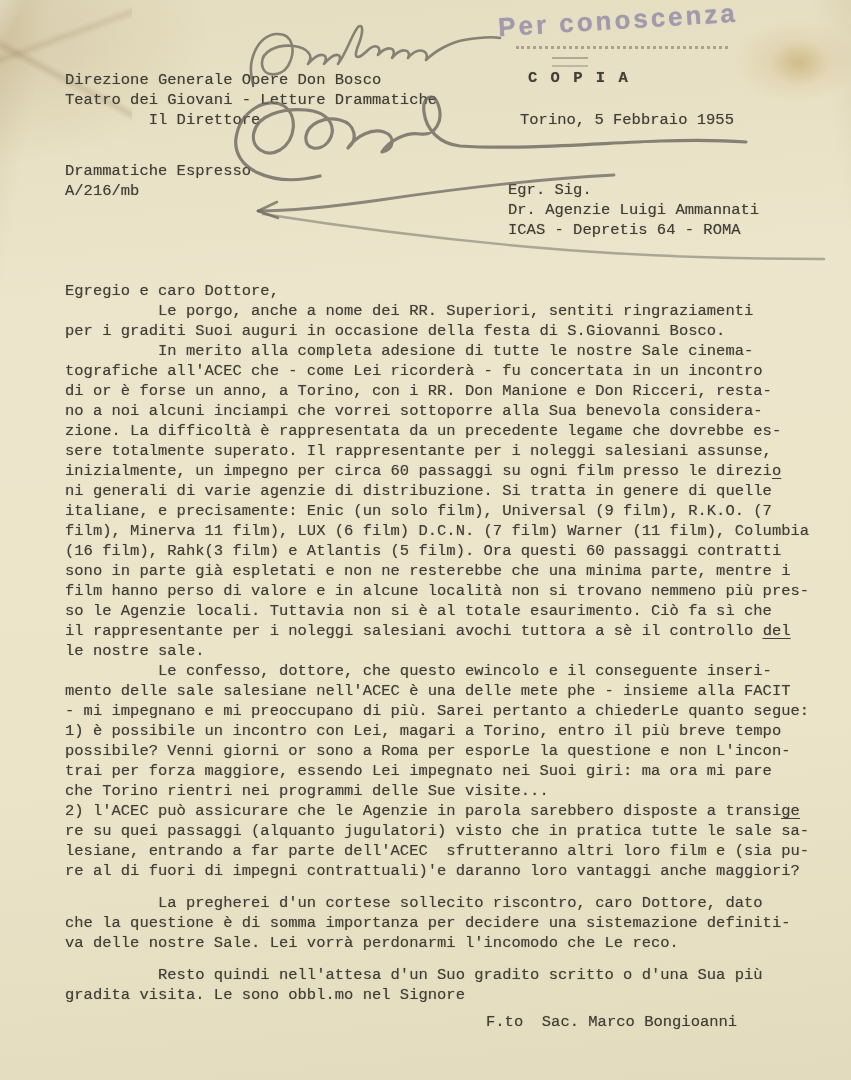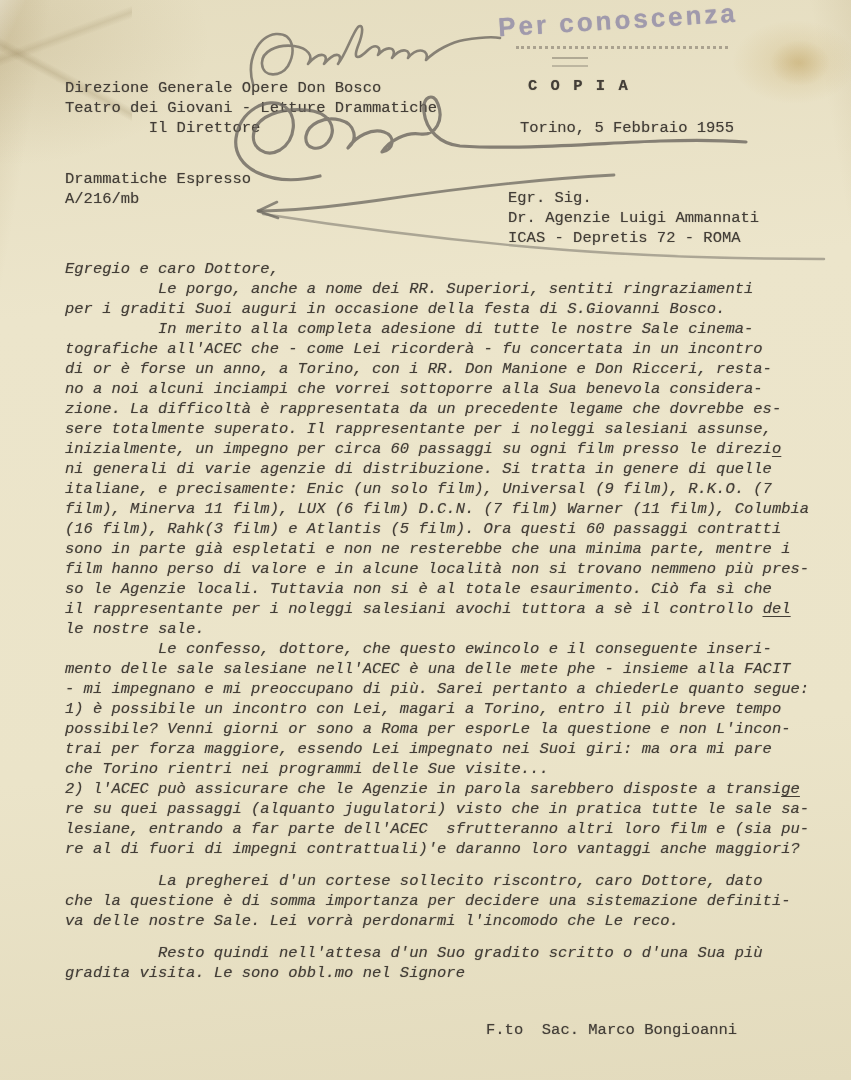--- a/index.html
+++ b/index.html
@@ -9,32 +9,32 @@
     background:
       radial-gradient(ellipse 90px 60px at 795px 62px, rgba(176,134,44,0.20), rgba(176,134,44,0.0) 70%),
       radial-gradient(ellipse 300px 180px at 0px 40px, rgba(146,120,66,0.18), rgba(146,120,66,0.0) 70%),
       linear-gradient(100deg, rgba(150,125,75,0.16) 0%, rgba(0,0,0,0) 5%),
       linear-gradient(260deg, rgba(150,125,75,0.10) 0%, rgba(0,0,0,0) 4%),
       linear-gradient(175deg, #e5ddc0 0%, #ece5cb 28%, #ebe4c9 68%, #e3dbbd 100%);
     font-family:"Liberation Mono","DejaVu Sans Mono",monospace;
   }
   
   .tw{position:absolute;color:#433e37;font-size:15.5px;line-height:20px;white-space:pre;
-      text-shadow:0 0 1px rgba(67,62,55,0.5);margin-top:8px;}
+      text-shadow:0 0 1px rgba(67,62,55,0.5);}
   .tw .line{white-space:pre;}
   .tw .line.gap{margin-top:12px;}
   .tw .u{text-decoration:underline;text-underline-offset:3px;}
   .sender{left:65px;top:70px;}
   .copia{left:528px;top:68px;font-weight:bold;letter-spacing:2px;
          text-decoration-thickness:2px;text-underline-offset:5px;}
   .dateline{left:520px;top:110px;}
   .addrline{left:520px;top:131px;}
   .refblock{left:65px;top:161px;}
   .recipient{left:508px;top:180px;}
-  .bodytext{left:65px;top:251px;font-style:italic;}
+  .bodytext{left:65px;top:281px;}
   .sig{left:486px;top:1012px;text-align:right;}
   
   .stamp{position:absolute;left:498px;top:5px;transform:rotate(-3.5deg);
          font-family:"Liberation Sans","DejaVu Sans",sans-serif;font-weight:700;
          font-size:26px;letter-spacing:3px;color:#948ea9;opacity:.85;
          text-shadow:0 0 1px rgba(120,114,150,0.6);}
   .dots{position:absolute;left:516px;top:46px;width:212px;height:0;
         border-top:3px dotted rgba(120,112,100,0.55);}
   .smudge{position:absolute;left:552px;top:57px;width:36px;height:6px;
         border-top:2px solid rgba(110,104,92,0.45);border-bottom:2px solid rgba(110,104,92,0.35);}
@@ -61,21 +61,21 @@
   <div class="dots"></div>
   <div class="smudge"></div>
 
   <div class="sender tw"><div class="line">Direzione Generale Opere Don Bosco</div><div class="line">Teatro dei Giovani - Letture Drammatiche</div><div class="line">         Il Direttore</div></div>
 
   <div class="copia tw">C O P I A</div>
   <div class="dateline tw">Torino, 5 Febbraio 1955</div>
 
   <div class="refblock tw"><div class="line">Drammatiche Espresso</div><div class="line">A/216/mb</div></div>
 
-  <div class="recipient tw"><div class="line">Egr. Sig.</div><div class="line">Dr. Agenzie Luigi Ammannati</div><div class="line">ICAS - Depretis 72 - ROMA</div></div>
+  <div class="recipient tw"><div class="line">Egr. Sig.</div><div class="line">Dr. Agenzie Luigi Ammannati</div><div class="line">ICAS - Depretis 64 - ROMA</div></div>
 
   <div class="bodytext tw"><div class="line">Egregio e caro Dottore,</div><div class="line">          Le porgo, anche a nome dei RR. Superiori, sentiti ringraziamenti</div><div class="line">per i graditi Suoi auguri in occasione della festa di S.Giovanni Bosco.</div><div class="line">          In merito alla completa adesione di tutte le nostre Sale cinema-</div><div class="line">tografiche all'ACEC che - come Lei ricorderà - fu concertata in un incontro</div><div class="line">di or è forse un anno, a Torino, con i RR. Don Manione e Don Ricceri, resta-</div><div class="line">no a noi alcuni inciampi che vorrei sottoporre alla Sua benevola considera-</div><div class="line">zione. La difficoltà è rappresentata da un precedente legame che dovrebbe es-</div><div class="line">sere totalmente superato. Il rappresentante per i noleggi salesiani assunse,</div><div class="line">inizialmente, un impegno per circa 60 passaggi su ogni film presso le direzi<span class="u">o</span></div><div class="line">ni generali di varie agenzie di distribuzione. Si tratta in genere di quelle</div><div class="line">italiane, e precisamente: Enic (un solo film), Universal (9 film), R.K.O. (7</div><div class="line">film), Minerva 11 film), LUX (6 film) D.C.N. (7 film) Warner (11 film), Columbia</div><div class="line">(16 film), Rahk(3 film) e Atlantis (5 film). Ora questi 60 passaggi contratti</div><div class="line">sono in parte già espletati e non ne resterebbe che una minima parte, mentre i</div><div class="line">film hanno perso di valore e in alcune località non si trovano nemmeno più pres-</div><div class="line">so le Agenzie locali. Tuttavia non si è al totale esaurimento. Ciò fa sì che</div><div class="line">il rappresentante per i noleggi salesiani avochi tuttora a sè il controllo <span class="u">del</span></div><div class="line">le nostre sale.</div><div class="line">          Le confesso, dottore, che questo ewincolo e il conseguente inseri-</div><div class="line">mento delle sale salesiane nell'ACEC è una delle mete phe - insieme alla FACIT</div><div class="line">- mi impegnano e mi preoccupano di più. Sarei pertanto a chiederLe quanto segue:</div><div class="line">1) è possibile un incontro con Lei, magari a Torino, entro il più breve tempo</div><div class="line">possibile? Venni giorni or sono a Roma per esporLe la questione e non L'incon-</div><div class="line">trai per forza maggiore, essendo Lei impegnato nei Suoi giri: ma ora mi pare</div><div class="line">che Torino rientri nei programmi delle Sue visite...</div><div class="line">2) l'ACEC può assicurare che le Agenzie in parola sarebbero disposte a transi<span class="u">ge</span></div><div class="line">re su quei passaggi (alquanto jugulatori) visto che in pratica tutte le sale sa-</div><div class="line">lesiane, entrando a far parte dell'ACEC  sfrutteranno altri loro film e (sia pu-</div><div class="line">re al di fuori di impegni contrattuali)'e daranno loro vantaggi anche maggiori?</div><div class="line gap">          La pregherei d'un cortese sollecito riscontro, caro Dottore, dato</div><div class="line">che la questione è di somma importanza per decidere una sistemazione definiti-</div><div class="line">va delle nostre Sale. Lei vorrà perdonarmi l'incomodo che Le reco.</div><div class="line gap">          Resto quindi nell'attesa d'un Suo gradito scritto o d'una Sua più</div><div class="line">gradita visita. Le sono obbl.mo nel Signore</div></div>
 
   <div class="sig tw">F.to  Sac. Marco Bongioanni</div>
 
   <svg class="hand" width="851" height="1080" viewBox="0 0 851 1080">
 
     <path stroke-width="2.6" opacity="0.78" d="M253,84 C246,60 258,36 276,34 C294,33 296,52 288,66 C281,77 263,78 262,64
              C261,52 276,44 294,46 C308,48 314,56 308,64 C320,50 330,54 324,64
              C336,50 344,54 338,64 C346,54 352,34 358,27 C363,23 364,31 358,46

